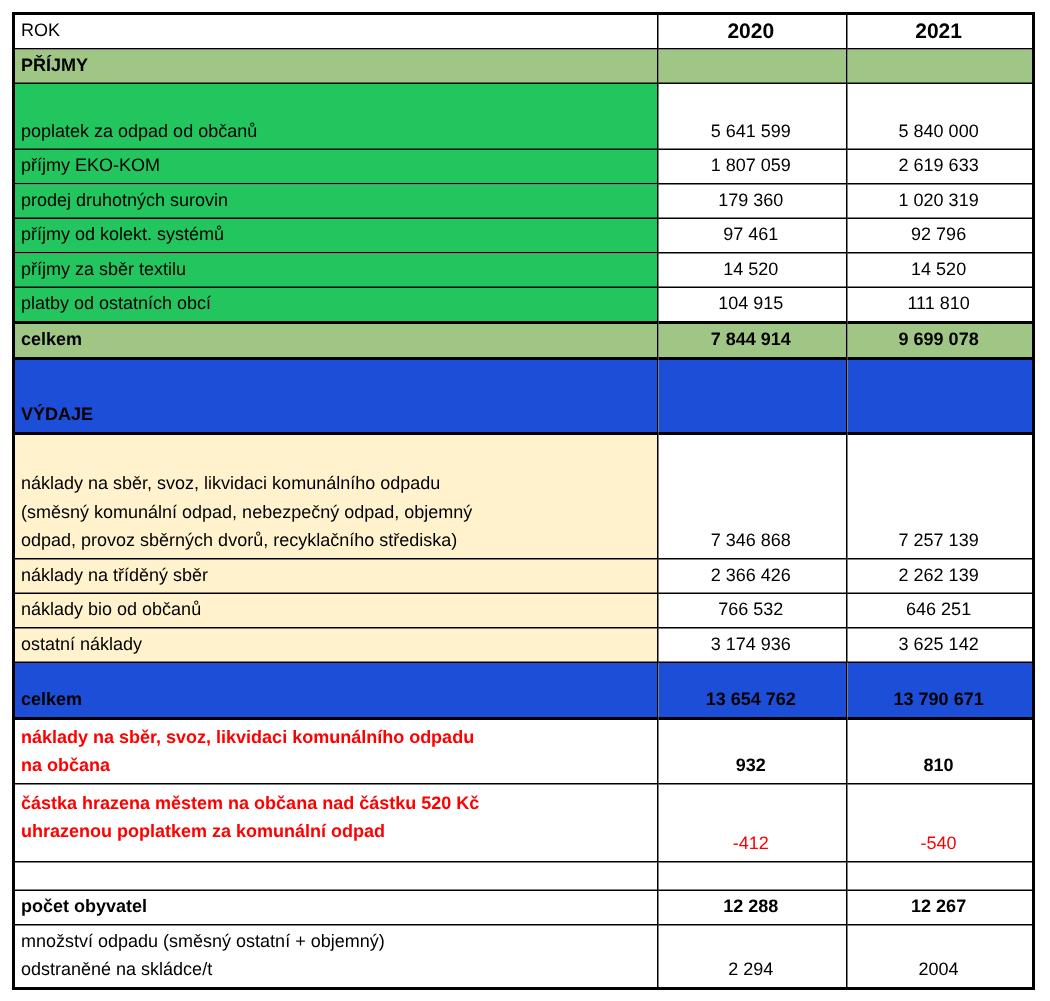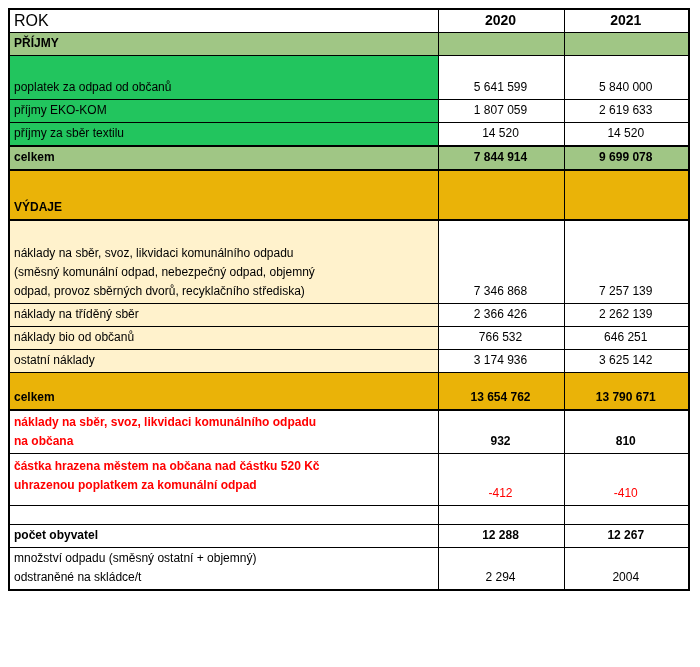--- a/index.html
+++ b/index.html
@@ -22,25 +22,25 @@
   td {
     border: 1px solid #000;
     vertical-align: bottom;
     padding: 1px 5px 2px 4px;
     font-size: 12px;
     line-height: 19px;
     overflow: hidden;
   }
   td.lbl { text-align: left; white-space: pre-line; }
   td.num { text-align: center; white-space: nowrap; }
-  td.rok { font-size: 16px; vertical-align: middle; }
+  td.rok { font-size: 12px; vertical-align: middle; }
   tr.hdr td.num { font-weight: bold; font-size: 14px; }
   tr.green td { background: #A0C685; }
   tr.lgreen td:first-child { background: #22c55e; }
-  tr.gold td { background: #eab308; }
+  tr.gold td { background: #1d4ed8; }
   tr.lyellow td:first-child { background: #FFF2CC; }
   td.bold { font-weight: bold; }
   td.red { color: #FF0000; }
   td.vtop { vertical-align: top; padding-top: 3px; }
   tr.b2top td { border-top-width: 2px; }
   tr.b2bot td { border-bottom-width: 2px; }
 </style>
 </head>
 <body>
 
@@ -69,28 +69,43 @@
         <td class="num">5 641 599</td>
         <td class="num">5 840 000</td>
       </tr>
 
       <tr class="lgreen" style="height:21px">
         <td class="lbl">příjmy EKO-KOM</td>
         <td class="num">1 807 059</td>
         <td class="num">2 619 633</td>
       </tr>
 
+      <tr class="lgreen" style="height:21px">
+        <td class="lbl">prodej druhotných surovin</td>
+        <td class="num">179 360</td>
+        <td class="num">1 020 319</td>
+      </tr>
 
+      <tr class="lgreen" style="height:21px">
+        <td class="lbl">příjmy od kolekt. systémů</td>
+        <td class="num">97 461</td>
+        <td class="num">92 796</td>
+      </tr>
 
       <tr class="lgreen" style="height:21px">
         <td class="lbl">příjmy za sběr textilu</td>
         <td class="num">14 520</td>
         <td class="num">14 520</td>
       </tr>
 
+      <tr class="lgreen" style="height:21px">
+        <td class="lbl">platby od ostatních obcí</td>
+        <td class="num">104 915</td>
+        <td class="num">111 810</td>
+      </tr>
 
       <tr class="green b2top b2bot" style="height:21px">
         <td class="lbl bold">celkem</td>
         <td class="num bold">7 844 914</td>
         <td class="num bold">9 699 078</td>
       </tr>
 
       <tr class="gold b2bot" style="height:50px">
         <td class="lbl bold">VÝDAJE</td>
         <td class="num"></td>
@@ -133,21 +148,21 @@
         <td class="lbl bold red">náklady na sběr, svoz, likvidaci komunálního odpadu
 na občana</td>
         <td class="num bold">932</td>
         <td class="num bold">810</td>
       </tr>
 
       <tr style="height:52px">
         <td class="lbl bold red vtop">částka hrazena městem na občana nad částku 520 Kč
 uhrazenou poplatkem za komunální odpad</td>
         <td class="num red">-412</td>
-        <td class="num red">-410</td>
+        <td class="num red">-540</td>
       </tr>
 
       <tr style="height:19px">
         <td class="lbl"></td>
         <td class="num"></td>
         <td class="num"></td>
       </tr>
 
       <tr style="height:23px">
         <td class="lbl bold">počet obyvatel</td>

